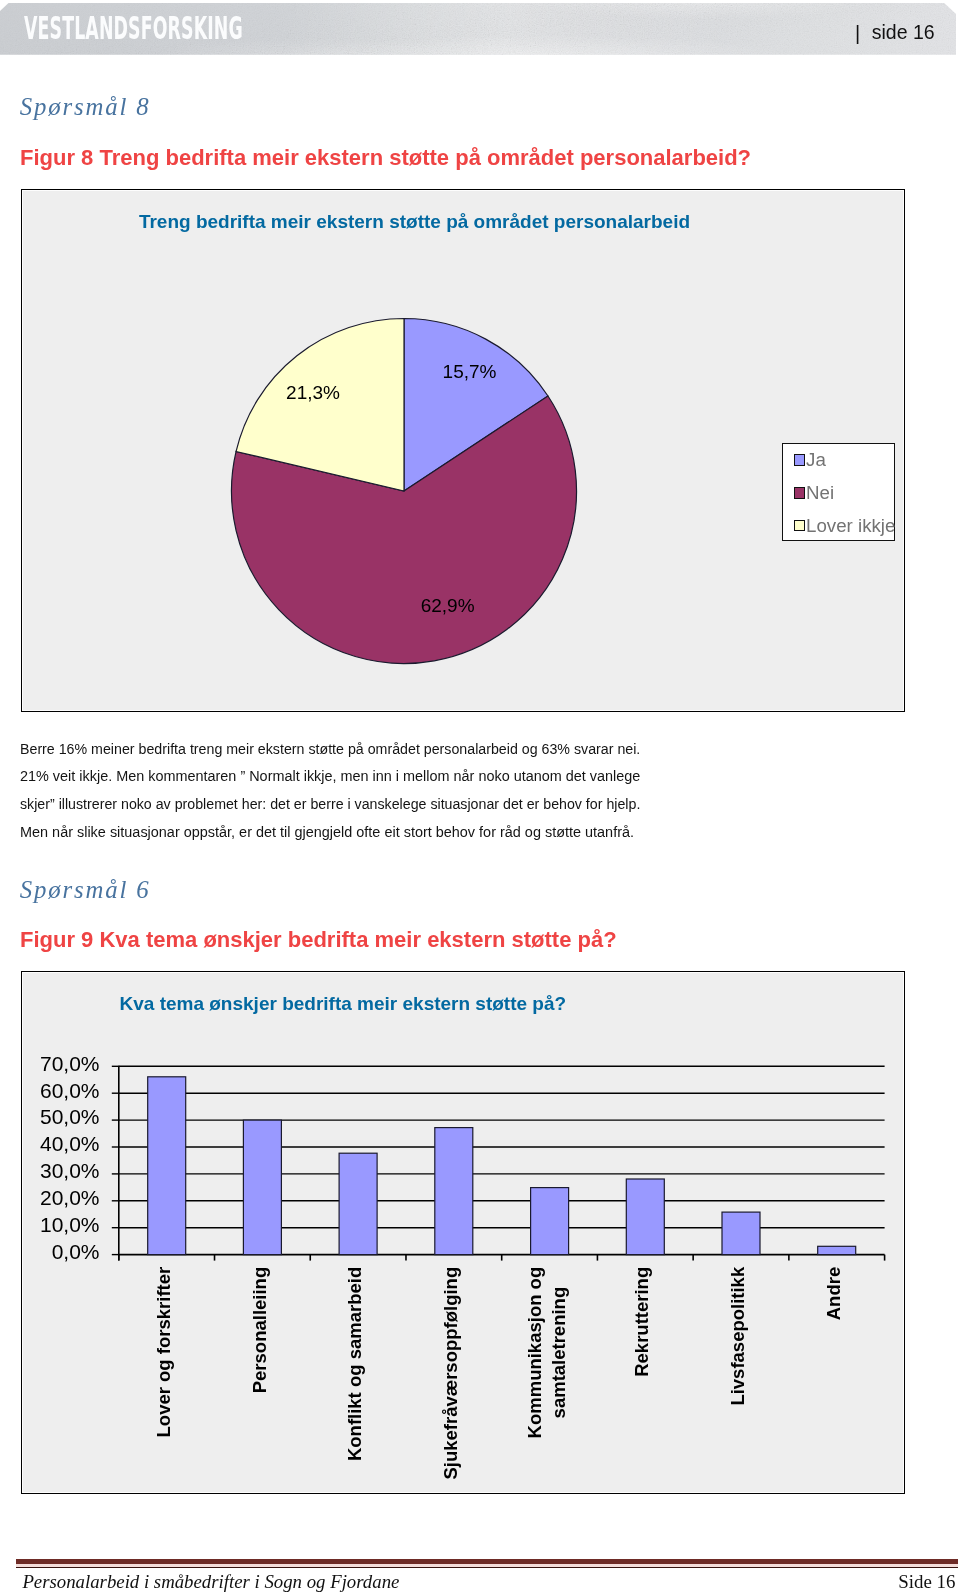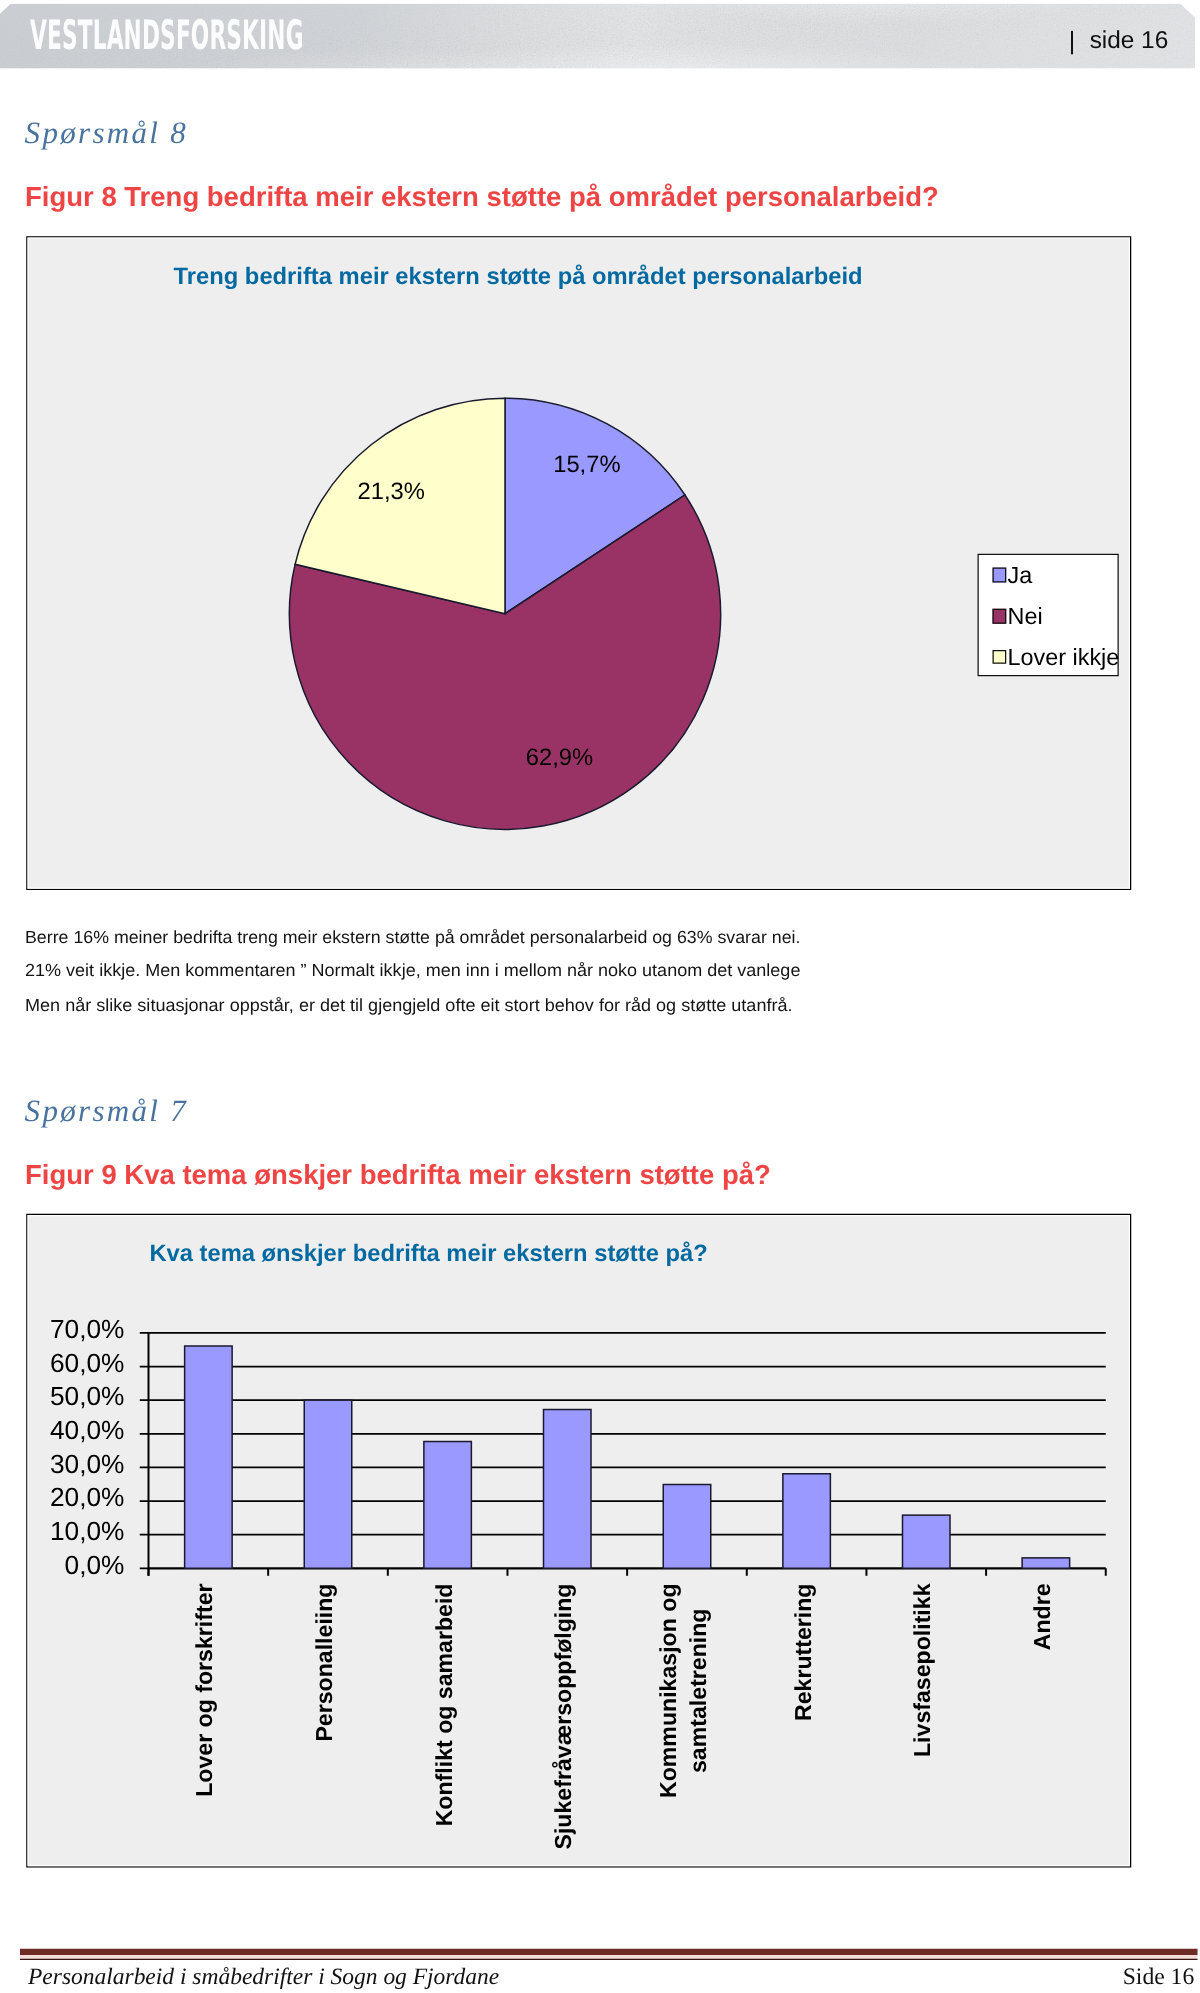--- a/index.html
+++ b/index.html
@@ -51,21 +51,21 @@
   .ax-lab{font-family:"Liberation Sans",sans-serif;font-size:21px;fill:#000;}
   .ax-lab-b{font-family:"Liberation Sans",sans-serif;font-weight:700;font-size:18.5px;fill:#000;}
   .legend{position:absolute;left:759.5px;top:253px;width:113.5px;height:98px;background:#fff;border:1px solid #111;
           box-sizing:border-box;}
   .lg-row{position:absolute;left:11.3px;display:flex;align-items:flex-start;white-space:nowrap;}
   .lg-row:nth-child(1){top:10.3px}
   .lg-row:nth-child(2){top:43.0px}
   .lg-row:nth-child(3){top:75.7px}
   .lg-sw{width:11.7px;height:11.7px;border:1.2px solid #111;box-sizing:border-box;display:inline-block;
          flex:0 0 auto;}
-  .lg-tx{font-family:"Liberation Sans",sans-serif;font-size:18.7px;color:#000000;line-height:18.7px;
+  .lg-tx{font-family:"Liberation Sans",sans-serif;font-size:18.7px;color:#737373;line-height:18.7px;
          margin-left:0.6px;position:relative;top:-2.9px;}
 
   
   .foot-rule{position:absolute;left:16.2px;width:942px;}
   .foot-thick{height:5.6px;background:#6e2b26;top:1558.7px;}
   .foot-tint{height:3.2px;background:#f4dcd9;top:1563.9px;}
   .foot-thin{height:1.4px;background:#371310;top:1566.9px;}
   .foot-l{position:absolute;left:22.4px;top:1572.6px;font-family:"Liberation Serif",serif;font-style:italic;
           font-size:18.8px;line-height:18.8px;color:#111;white-space:nowrap;}
   .foot-r{position:absolute;left:898.2px;top:1572.6px;font-family:"Liberation Serif",serif;
@@ -139,24 +139,25 @@
       <div class="lg-row">
         <span class="lg-sw" style="background:#ffffcc"></span>
         <span class="lg-tx">Lover ikkje</span>
       </div>
     </div>
   </div>
 
   <div class="para" id="body-paragraph" style="top:735.9px">
       <div class="plw"><span class="pl" style="transform: scaleX(1.01549);">Berre 16% meiner bedrifta treng meir ekstern støtte på området personalarbeid og 63% svarar nei.</span></div>
       <div class="plw"><span class="pl" style="transform: scaleX(1.02998);">21% veit ikkje. Men kommentaren ” Normalt ikkje, men inn i mellom når noko utanom det vanlege</span></div>
+      <div class="plw"><span class="pl" style="transform: scaleX(1.01421);">skjer” illustrerer noko av problemet her: det er berre i vanskelege situasjonar det er behov for hjelp.</span></div>
       <div class="plw"><span class="pl" style="transform: scaleX(1.03138);">Men når slike situasjonar oppstår, er det til gjengjeld ofte eit stort behov for råd og støtte utanfrå.</span></div>
     </div>
 
-  <div class="q-head" style="top:878.4px">Spørsmål 7</div>
+  <div class="q-head" style="top:878.4px">Spørsmål 6</div>
   <div class="fig-cap" style="top:931.6px">Figur 9 Kva tema ønskjer bedrifta meir ekstern støtte på?</div>
 
   <div class="chart" id="bar-chart" style="left:21px;top:971px;width:884px;height:523px">
     <div class="inner-edge"></div>
     <div class="ch-title" id="bar-title" style="left:97.5px;top:21.5px">Kva tema ønskjer bedrifta meir ekstern støtte på?</div>
     <svg class="pie-svg" width="884" height="523" viewBox="0 0 884 523">
       <g id="bar-grid">
           <line x1="96.8" y1="255.70000000000002" x2="862.6" y2="255.70000000000002" stroke="#000" stroke-width="1.4"></line>
           <line x1="96.8" y1="228.8" x2="862.6" y2="228.8" stroke="#000" stroke-width="1.4"></line>
           <line x1="96.8" y1="201.90000000000003" x2="862.6" y2="201.90000000000003" stroke="#000" stroke-width="1.4"></line>

